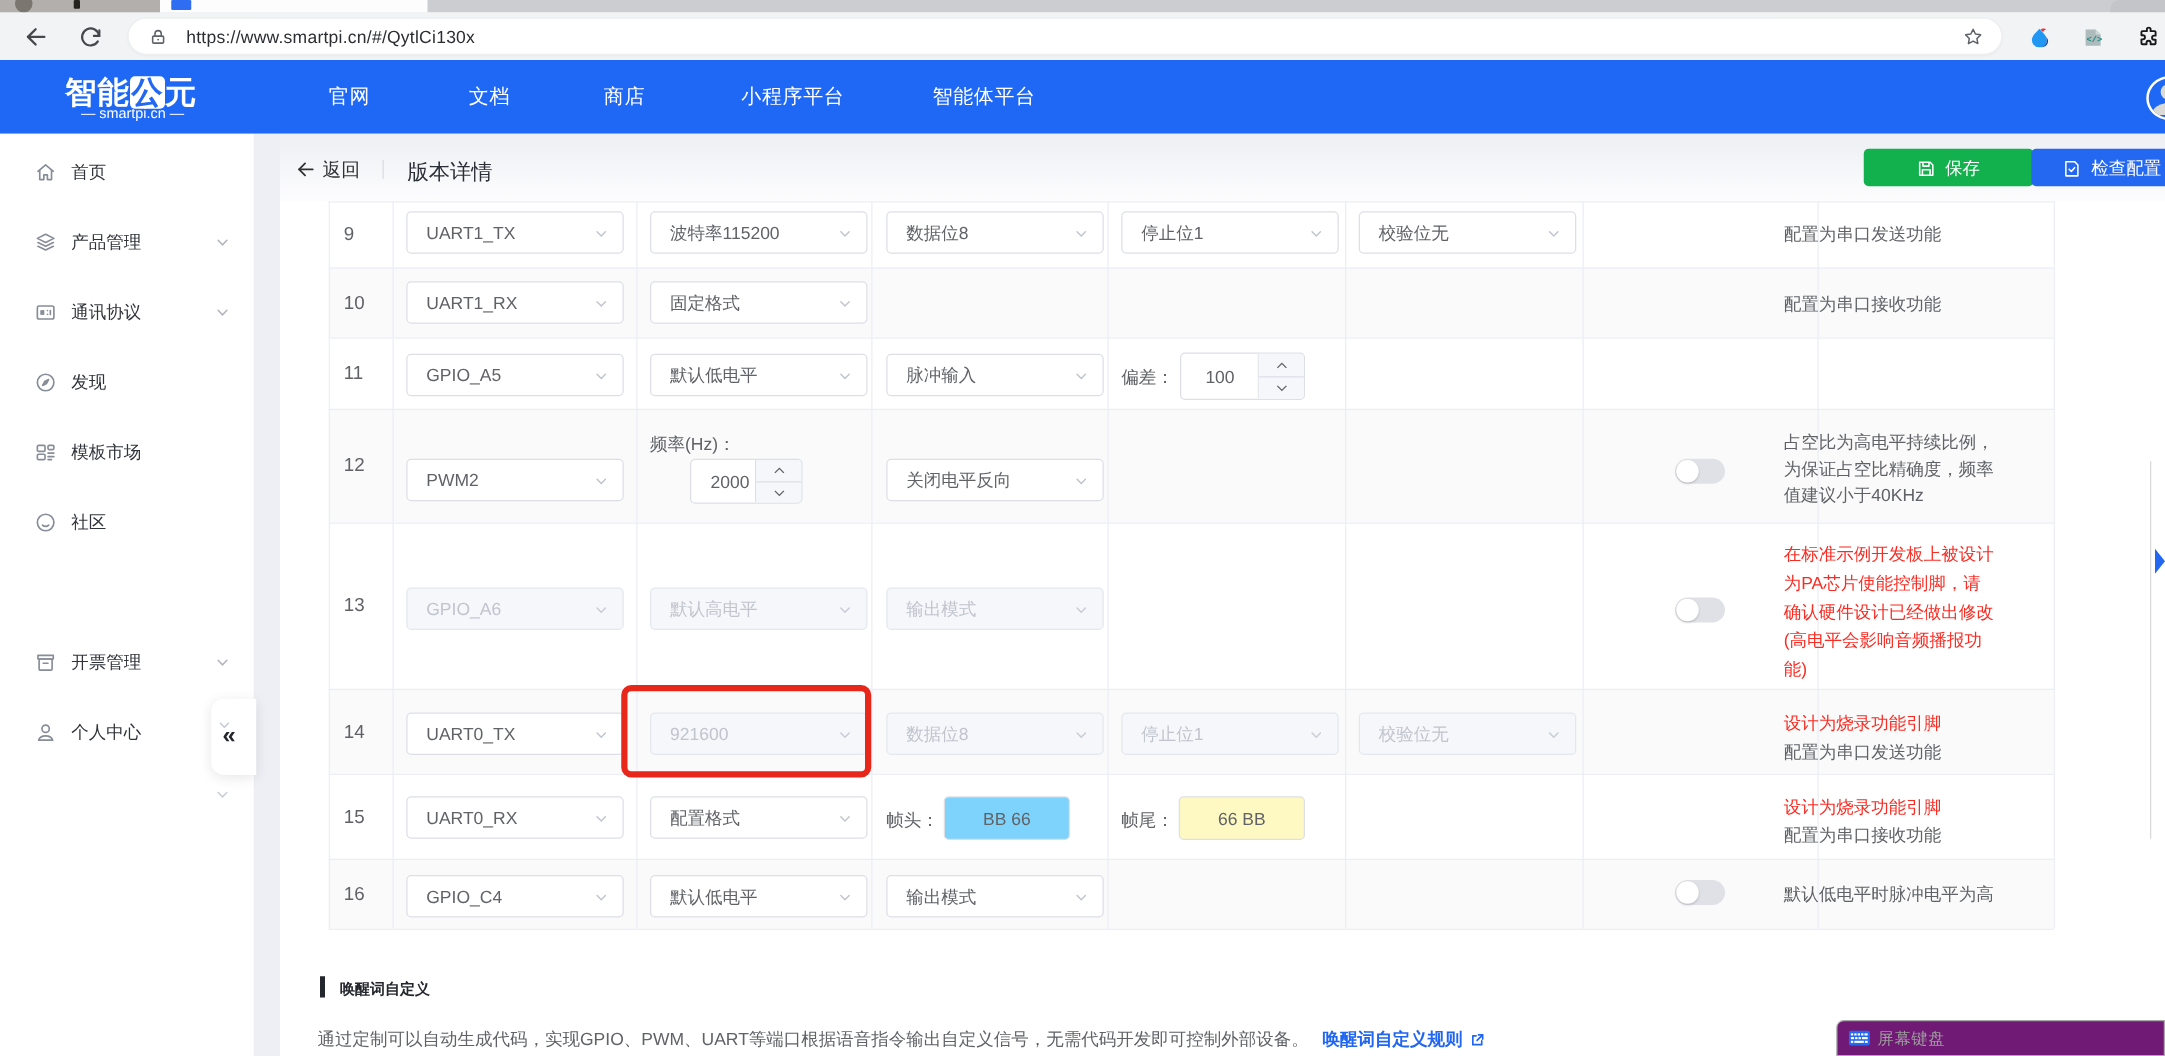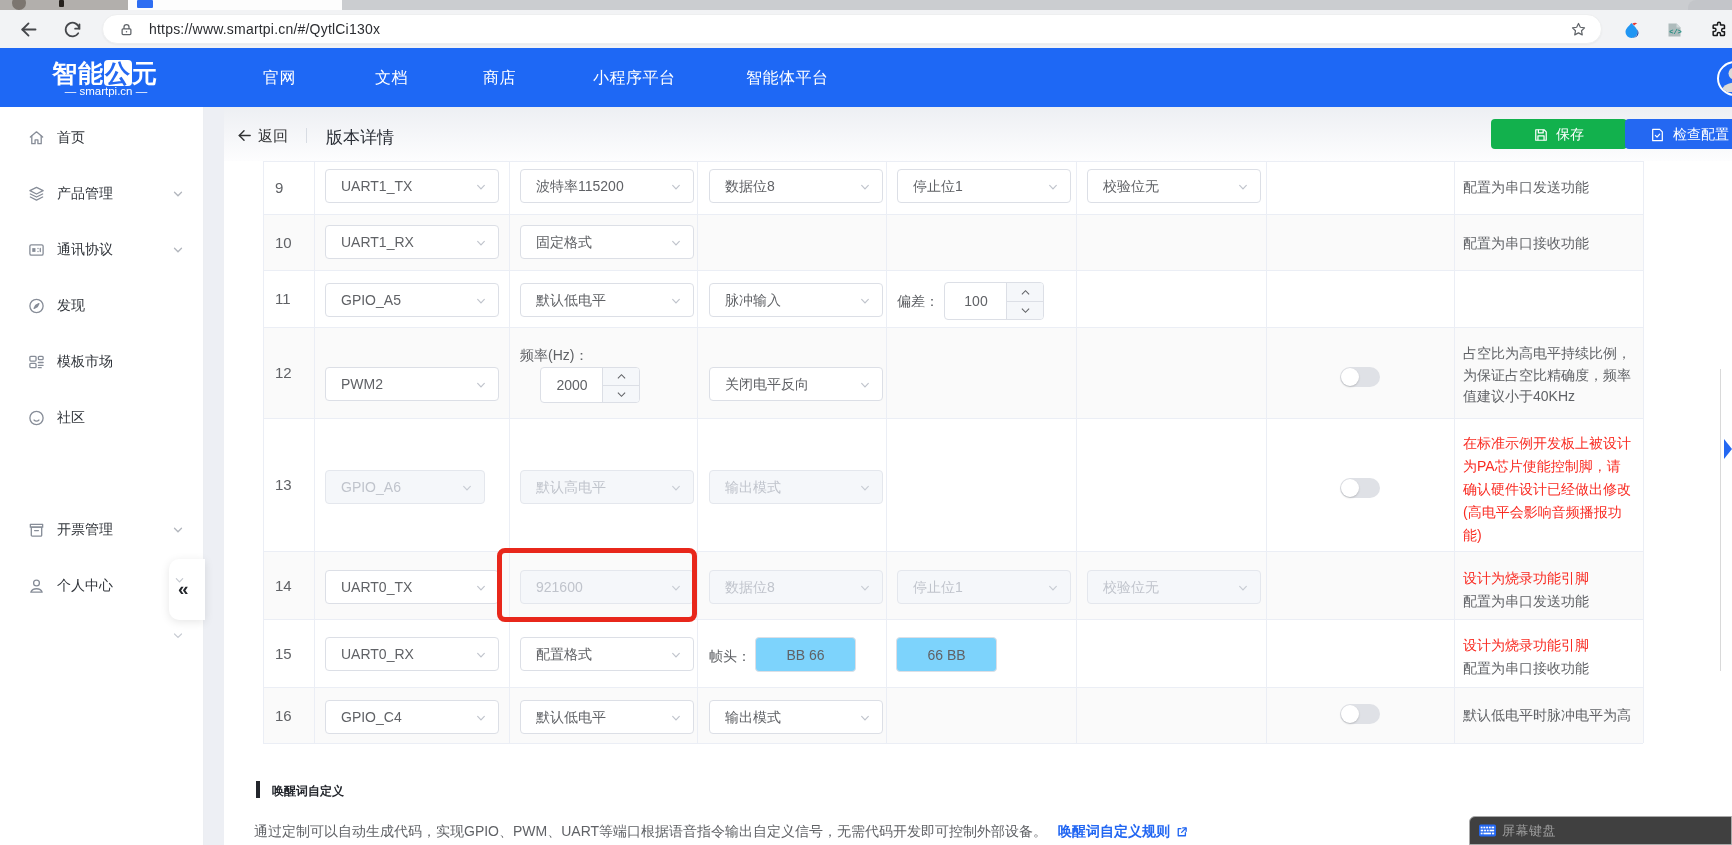--- a/index.html
+++ b/index.html
@@ -3,21 +3,21 @@
 <style>
 *{margin:0;padding:0;box-sizing:border-box}
 html,body{width:1732px;height:845px;overflow:hidden;font-family:"Liberation Sans",sans-serif}
 #stage{position:absolute;left:0;top:0;width:1732px;height:845px;background:#fff;overflow:hidden}
 .abs{position:absolute}
 .dd{position:absolute;width:174px;height:34px;border:1px solid #dcdfe6;border-radius:4px;background:#fff;
     font-size:14px;color:#606266;line-height:32px;padding-left:15px;white-space:nowrap}
 .dd.dis{background:#f5f7fa;border-color:#e4e7ed;color:#c0c4cc}
 .dd svg.ar{position:absolute;right:12px;top:12px}
 .lbl{position:absolute;font-size:14px;color:#606266;white-space:nowrap}
-.desc{position:absolute;left:1463px;font-size:14px;line-height:23px;color:#606266;white-space:nowrap}
+.desc{position:absolute;left:1427px;font-size:14px;line-height:23px;color:#606266;white-space:nowrap}
 .red{color:#f92c23}
 .tgl{position:absolute;width:40px;height:20px;border-radius:10px;background:#dfe1e6}
 .tgl i{position:absolute;left:1px;top:1px;width:18px;height:18px;border-radius:50%;background:#fff;
        box-shadow:0 1px 2px rgba(0,0,0,.18)}
 .spin{position:absolute;background:#fff;border:1px solid #dcdfe6;border-radius:4px}
 .spin .val{position:absolute;left:0;top:0;bottom:0;font-size:14px;color:#606266;display:flex;align-items:center;justify-content:center}
 .spin .btns{position:absolute;right:0;top:0;bottom:0;width:37px;border-left:1px solid #dcdfe6;background:#f5f7fa;border-radius:0 3px 3px 0}
 .spin .btns .mid{position:absolute;left:0;right:0;top:50%;height:1px;background:#dcdfe6}
 .mi{position:absolute;left:0;width:203px;height:40px}
 .mi .txt{position:absolute;left:57px;top:50%;transform:translateY(-50%);font-size:14px;color:#30343a}
@@ -261,39 +261,39 @@
         </svg>
   <svg style="position:absolute;left:13px;top:23px" width="11" height="9" viewBox="0 0 12 10" fill="none" stroke="#606266" stroke-width="1.2">
           <path d="M2 3l4 4 4-4"></path>
         </svg>
  </div>
     </div>
 <div class="dd" style="left:325px;top:367px;width:174px">PWM2<svg class="ar" width="10" height="10" viewBox="0 0 12 12" fill="none" stroke="#c0c4cc" stroke-width="1.4" stroke-linecap="round">
         <path d="M2 4L6 8.2 10 4"></path>
       </svg></div>
 <div class="lbl" style="left:520px;top:347px;color:#606266">频率(Hz)：</div>
-<div class="spin" style="left:540px;top:367px;width:100px;height:36px">
+<div class="spin" style="left:552px;top:367px;width:90px;height:36px">
  <div class="val" style="width:62px">2000</div>
  <div class="btns">
         <div class="mid"></div>
   <svg style="position:absolute;left:13px;top:4px" width="11" height="9" viewBox="0 0 12 10" fill="none" stroke="#606266" stroke-width="1.2">
           <path d="M2 7L6 3l4 4"></path>
         </svg>
   <svg style="position:absolute;left:13px;top:22px" width="11" height="9" viewBox="0 0 12 10" fill="none" stroke="#606266" stroke-width="1.2">
           <path d="M2 3l4 4 4-4"></path>
         </svg>
  </div>
     </div>
 <div class="dd" style="left:709px;top:367px;width:174px">关闭电平反向<svg class="ar" width="10" height="10" viewBox="0 0 12 12" fill="none" stroke="#c0c4cc" stroke-width="1.4" stroke-linecap="round">
         <path d="M2 4L6 8.2 10 4"></path>
       </svg></div>
 <div class="tgl" style="left:1340px;top:367px">
       <i></i>
     </div>
-<div class="dd dis" style="left:325px;top:470px;width:160px">GPIO_A6<svg class="ar" width="10" height="10" viewBox="0 0 12 12" fill="none" stroke="#c8ccd4" stroke-width="1.4" stroke-linecap="round">
+<div class="dd dis" style="left:325px;top:470px;width:174px">GPIO_A6<svg class="ar" width="10" height="10" viewBox="0 0 12 12" fill="none" stroke="#c8ccd4" stroke-width="1.4" stroke-linecap="round">
         <path d="M2 4L6 8.2 10 4"></path>
       </svg></div>
 <div class="dd dis" style="left:520px;top:470px;width:174px">默认高电平<svg class="ar" width="10" height="10" viewBox="0 0 12 12" fill="none" stroke="#c8ccd4" stroke-width="1.4" stroke-linecap="round">
         <path d="M2 4L6 8.2 10 4"></path>
       </svg></div>
 <div class="dd dis" style="left:709px;top:470px;width:174px">输出模式<svg class="ar" width="10" height="10" viewBox="0 0 12 12" fill="none" stroke="#c8ccd4" stroke-width="1.4" stroke-linecap="round">
         <path d="M2 4L6 8.2 10 4"></path>
       </svg></div>
 <div class="tgl" style="left:1340px;top:478px">
       <i></i>
@@ -316,21 +316,21 @@
 <div class="abs" style="left:497px;top:548px;width:200px;height:74px;border:5px solid #e8271b;border-radius:8px;z-index:40"></div>
 <div class="dd" style="left:325px;top:637px;width:174px">UART0_RX<svg class="ar" width="10" height="10" viewBox="0 0 12 12" fill="none" stroke="#c0c4cc" stroke-width="1.4" stroke-linecap="round">
         <path d="M2 4L6 8.2 10 4"></path>
       </svg></div>
 <div class="dd" style="left:520px;top:637px;width:174px">配置格式<svg class="ar" width="10" height="10" viewBox="0 0 12 12" fill="none" stroke="#c0c4cc" stroke-width="1.4" stroke-linecap="round">
         <path d="M2 4L6 8.2 10 4"></path>
       </svg></div>
 <div class="lbl" style="left:709px;top:648px">帧头：</div>
 <div class="abs" style="left:755px;top:637px;width:101px;height:35px;border:1px solid #dcdfe6;border-radius:4px;background:#7dd3fc;font-size:14px;color:#606266;display:flex;align-items:center;justify-content:center">BB 66</div>
 <div class="lbl" style="left:897px;top:648px">帧尾：</div>
-<div class="abs" style="left:896px;top:637px;width:101px;height:35px;border:1px solid #dcdfe6;border-radius:4px;background:#7dd3fc;font-size:14px;color:#606266;display:flex;align-items:center;justify-content:center">66 BB</div>
+<div class="abs" style="left:943px;top:637px;width:101px;height:35px;border:1px solid #dcdfe6;border-radius:4px;background:#fef9c3;font-size:14px;color:#606266;display:flex;align-items:center;justify-content:center">66 BB</div>
 <div class="dd" style="left:325px;top:700px;width:174px">GPIO_C4<svg class="ar" width="10" height="10" viewBox="0 0 12 12" fill="none" stroke="#c0c4cc" stroke-width="1.4" stroke-linecap="round">
         <path d="M2 4L6 8.2 10 4"></path>
       </svg></div>
 <div class="dd" style="left:520px;top:700px;width:174px">默认低电平<svg class="ar" width="10" height="10" viewBox="0 0 12 12" fill="none" stroke="#c0c4cc" stroke-width="1.4" stroke-linecap="round">
         <path d="M2 4L6 8.2 10 4"></path>
       </svg></div>
 <div class="dd" style="left:709px;top:700px;width:174px">输出模式<svg class="ar" width="10" height="10" viewBox="0 0 12 12" fill="none" stroke="#c0c4cc" stroke-width="1.4" stroke-linecap="round">
         <path d="M2 4L6 8.2 10 4"></path>
       </svg></div>
 <div class="tgl" style="left:1340px;top:704px">
@@ -352,21 +352,21 @@
 <div class="abs" style="left:256px;top:781px;width:4px;height:17px;background:#23262c"></div>
 <div class="abs" style="left:272px;top:783px;font-size:12px;font-weight:bold;color:#23262c">唤醒词自定义</div>
 <div class="abs" style="left:254px;top:823px;font-size:14px;color:#606266;white-space:nowrap">通过定制可以自动生成代码，实现GPIO、PWM、UART等端口根据语音指令输出自定义信号，无需代码开发即可控制外部设备。<span style="color:#2166f2;font-weight:bold;margin-left:11px">唤醒词自定义规则</span>
  <svg style="vertical-align:-1.5px;margin-left:2px" width="12" height="12" viewBox="0 0 16 16" fill="none" stroke="#2166f2" stroke-width="1.8" stroke-linecap="round" stroke-linejoin="round">
         <path d="M6.5 3.5H3v9.5h9.5V9"></path>
         <path d="M9 2.5h4.5V7"></path>
         <path d="M13 3L7.5 8.5"></path>
       </svg>
 </div>
 
-<div class="abs" style="left:1469px;top:816px;width:263px;height:29px;background:#404040;border:1px solid #a9a9a9;border-radius:6px 0 0 0">
+<div class="abs" style="left:1469px;top:816px;width:263px;height:29px;background:#701a75;border:1px solid #a9a9a9;border-radius:6px 0 0 0">
  <svg style="position:absolute;left:9px;top:7px" width="17" height="13" viewBox="0 0 20 14">
         <rect x="0" y="0" width="20" height="14" rx="2" fill="#2468f2"></rect>
         <g fill="#fff">
           <rect x="2" y="2.5" width="2.2" height="2"></rect>
           <rect x="5.2" y="2.5" width="2.2" height="2"></rect>
           <rect x="8.4" y="2.5" width="2.2" height="2"></rect>
           <rect x="11.6" y="2.5" width="2.2" height="2"></rect>
           <rect x="14.8" y="2.5" width="3" height="2"></rect>
           <rect x="2" y="6" width="3" height="2"></rect>
           <rect x="6" y="6" width="2.2" height="2"></rect>

